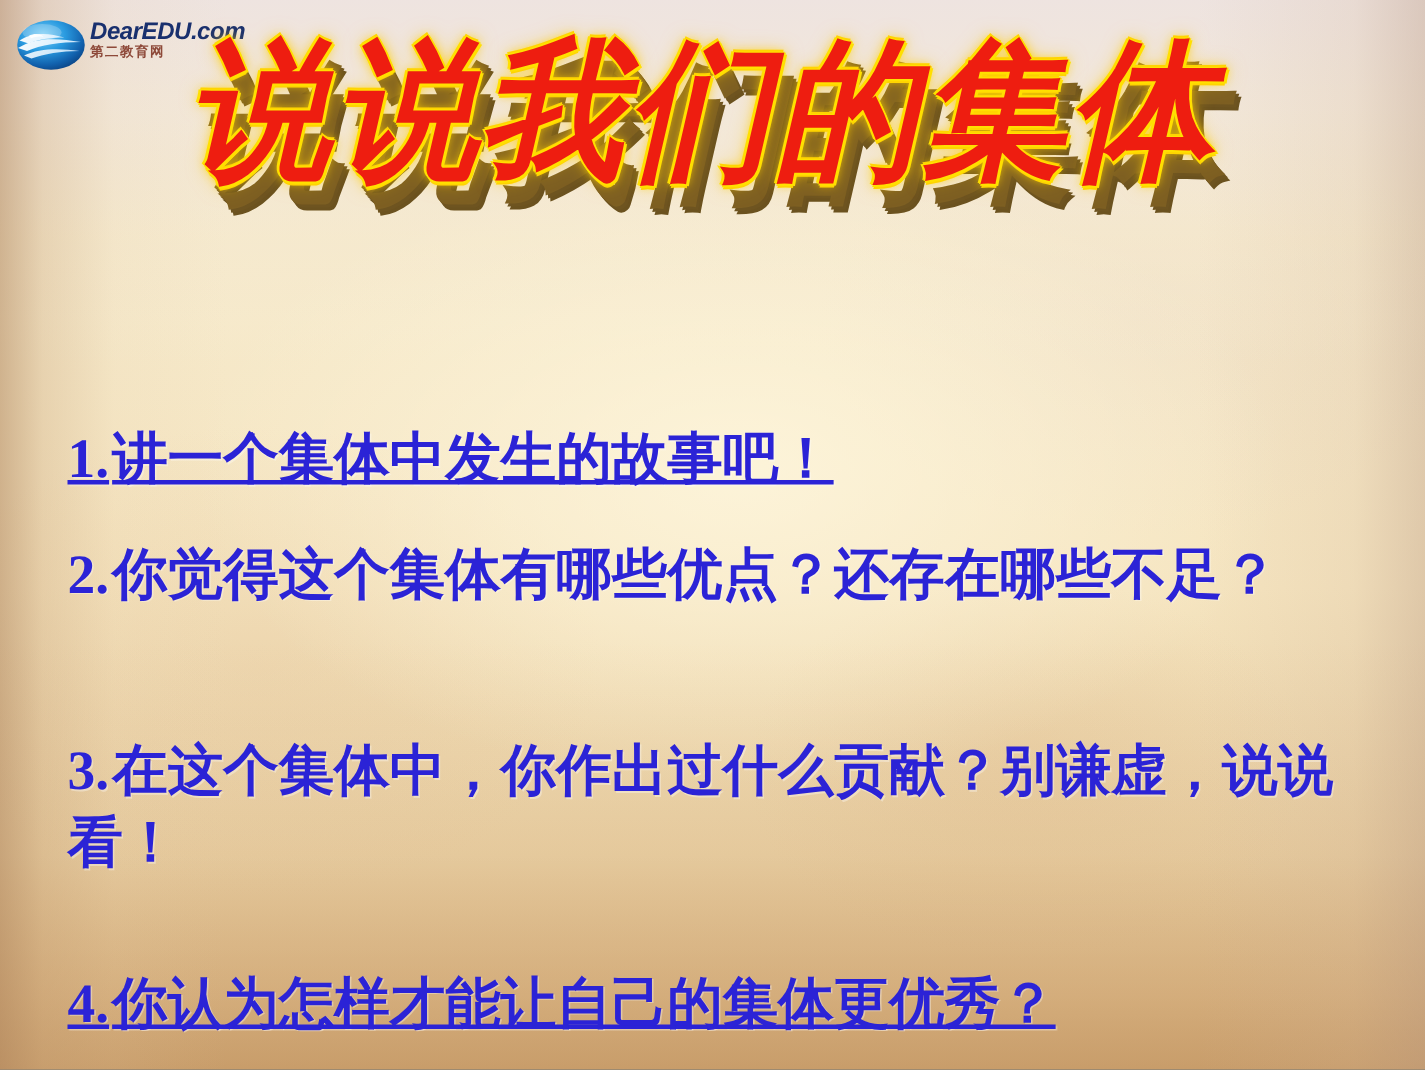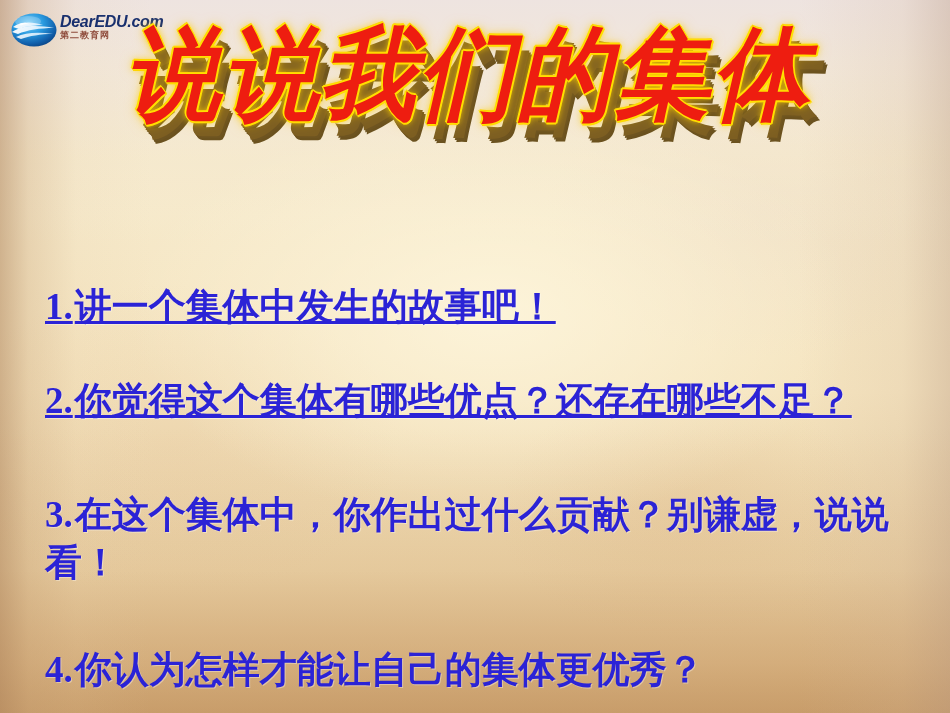--- a/index.html
+++ b/index.html
@@ -69,21 +69,21 @@
     font-family: "Liberation Sans", sans-serif;
     font-style: italic;
     font-weight: bold;
     font-size: 16px;
     letter-spacing: -0.3px;
     color: #19306e;
     line-height: 14px;
     white-space: nowrap;
   }
   .logo-sub {
-    font-family: Liberation Sans, sans-serif;
+    font-family: Liberation Mono, monospace;
     font-size: 9px;
     font-weight: bold;
     color: #8e4a3a;
     letter-spacing: 1px;
     line-height: 11px;
     margin-top: 1px;
     white-space: nowrap;
   }
 
   
@@ -143,23 +143,23 @@
     line-height: 48px;
     letter-spacing: 0px;
     text-shadow: 1px 1px 0 rgba(255,255,255,0.35);
   }
   .q-num {
     font-family: "Liberation Serif", "DejaVu Serif", serif;
     font-weight: bold;
     margin-right: 2px;
   }
   #q1 { position: absolute; left: 0; top: 0;   width: 880px; text-decoration: underline; }
-  #q2 { position: absolute; left: 0; top: 94px;  width: 880px; text-decoration: underline; }
+  #q2 { position: absolute; left: 0; top: 77px;  width: 880px; }
   #q3 { position: absolute; left: 0; top: 208px; width: 880px; }
-  #q4 { position: absolute; left: 0; top: 363px; width: 880px; }
+  #q4 { position: absolute; left: 0; top: 363px; width: 880px; text-decoration: underline; }
 </style>
 </head>
 <body>
 
 <div id="slide">
 
   <div id="logo">
     <svg id="logo-mark" viewBox="0 0 92 72">
       <defs>
         <radialGradient id="gball" cx="38%" cy="30%" r="78%">

